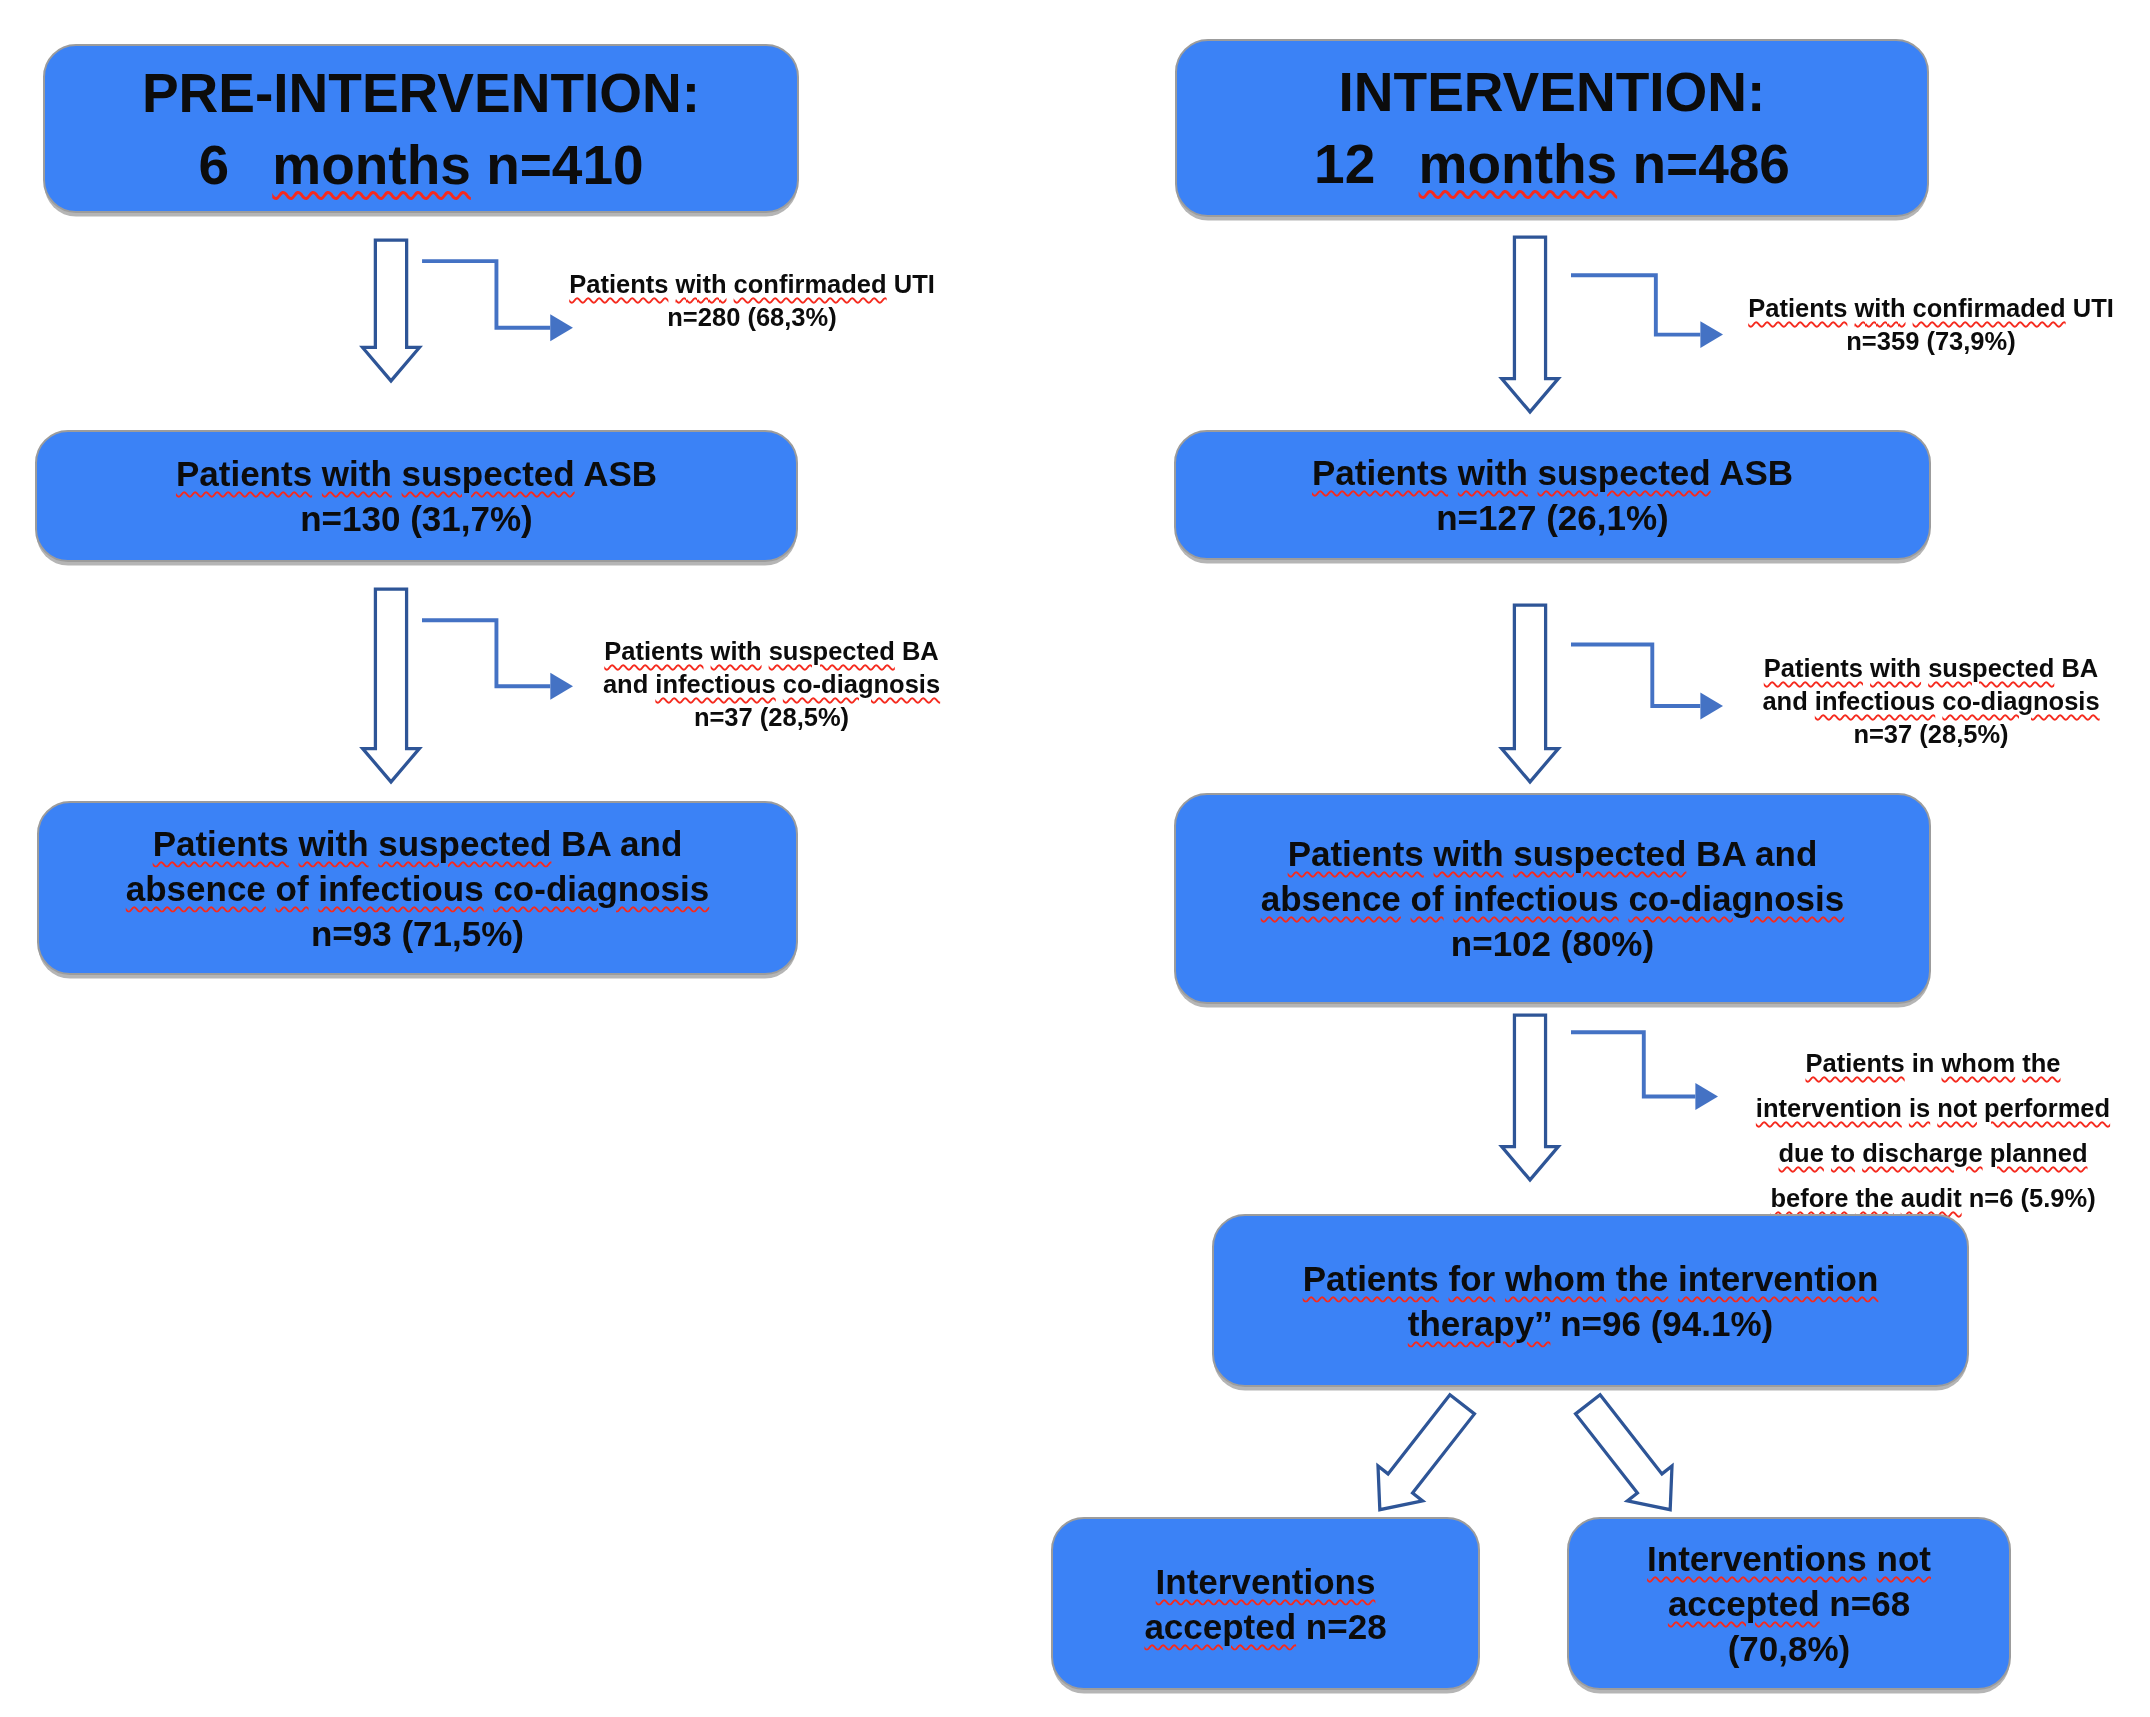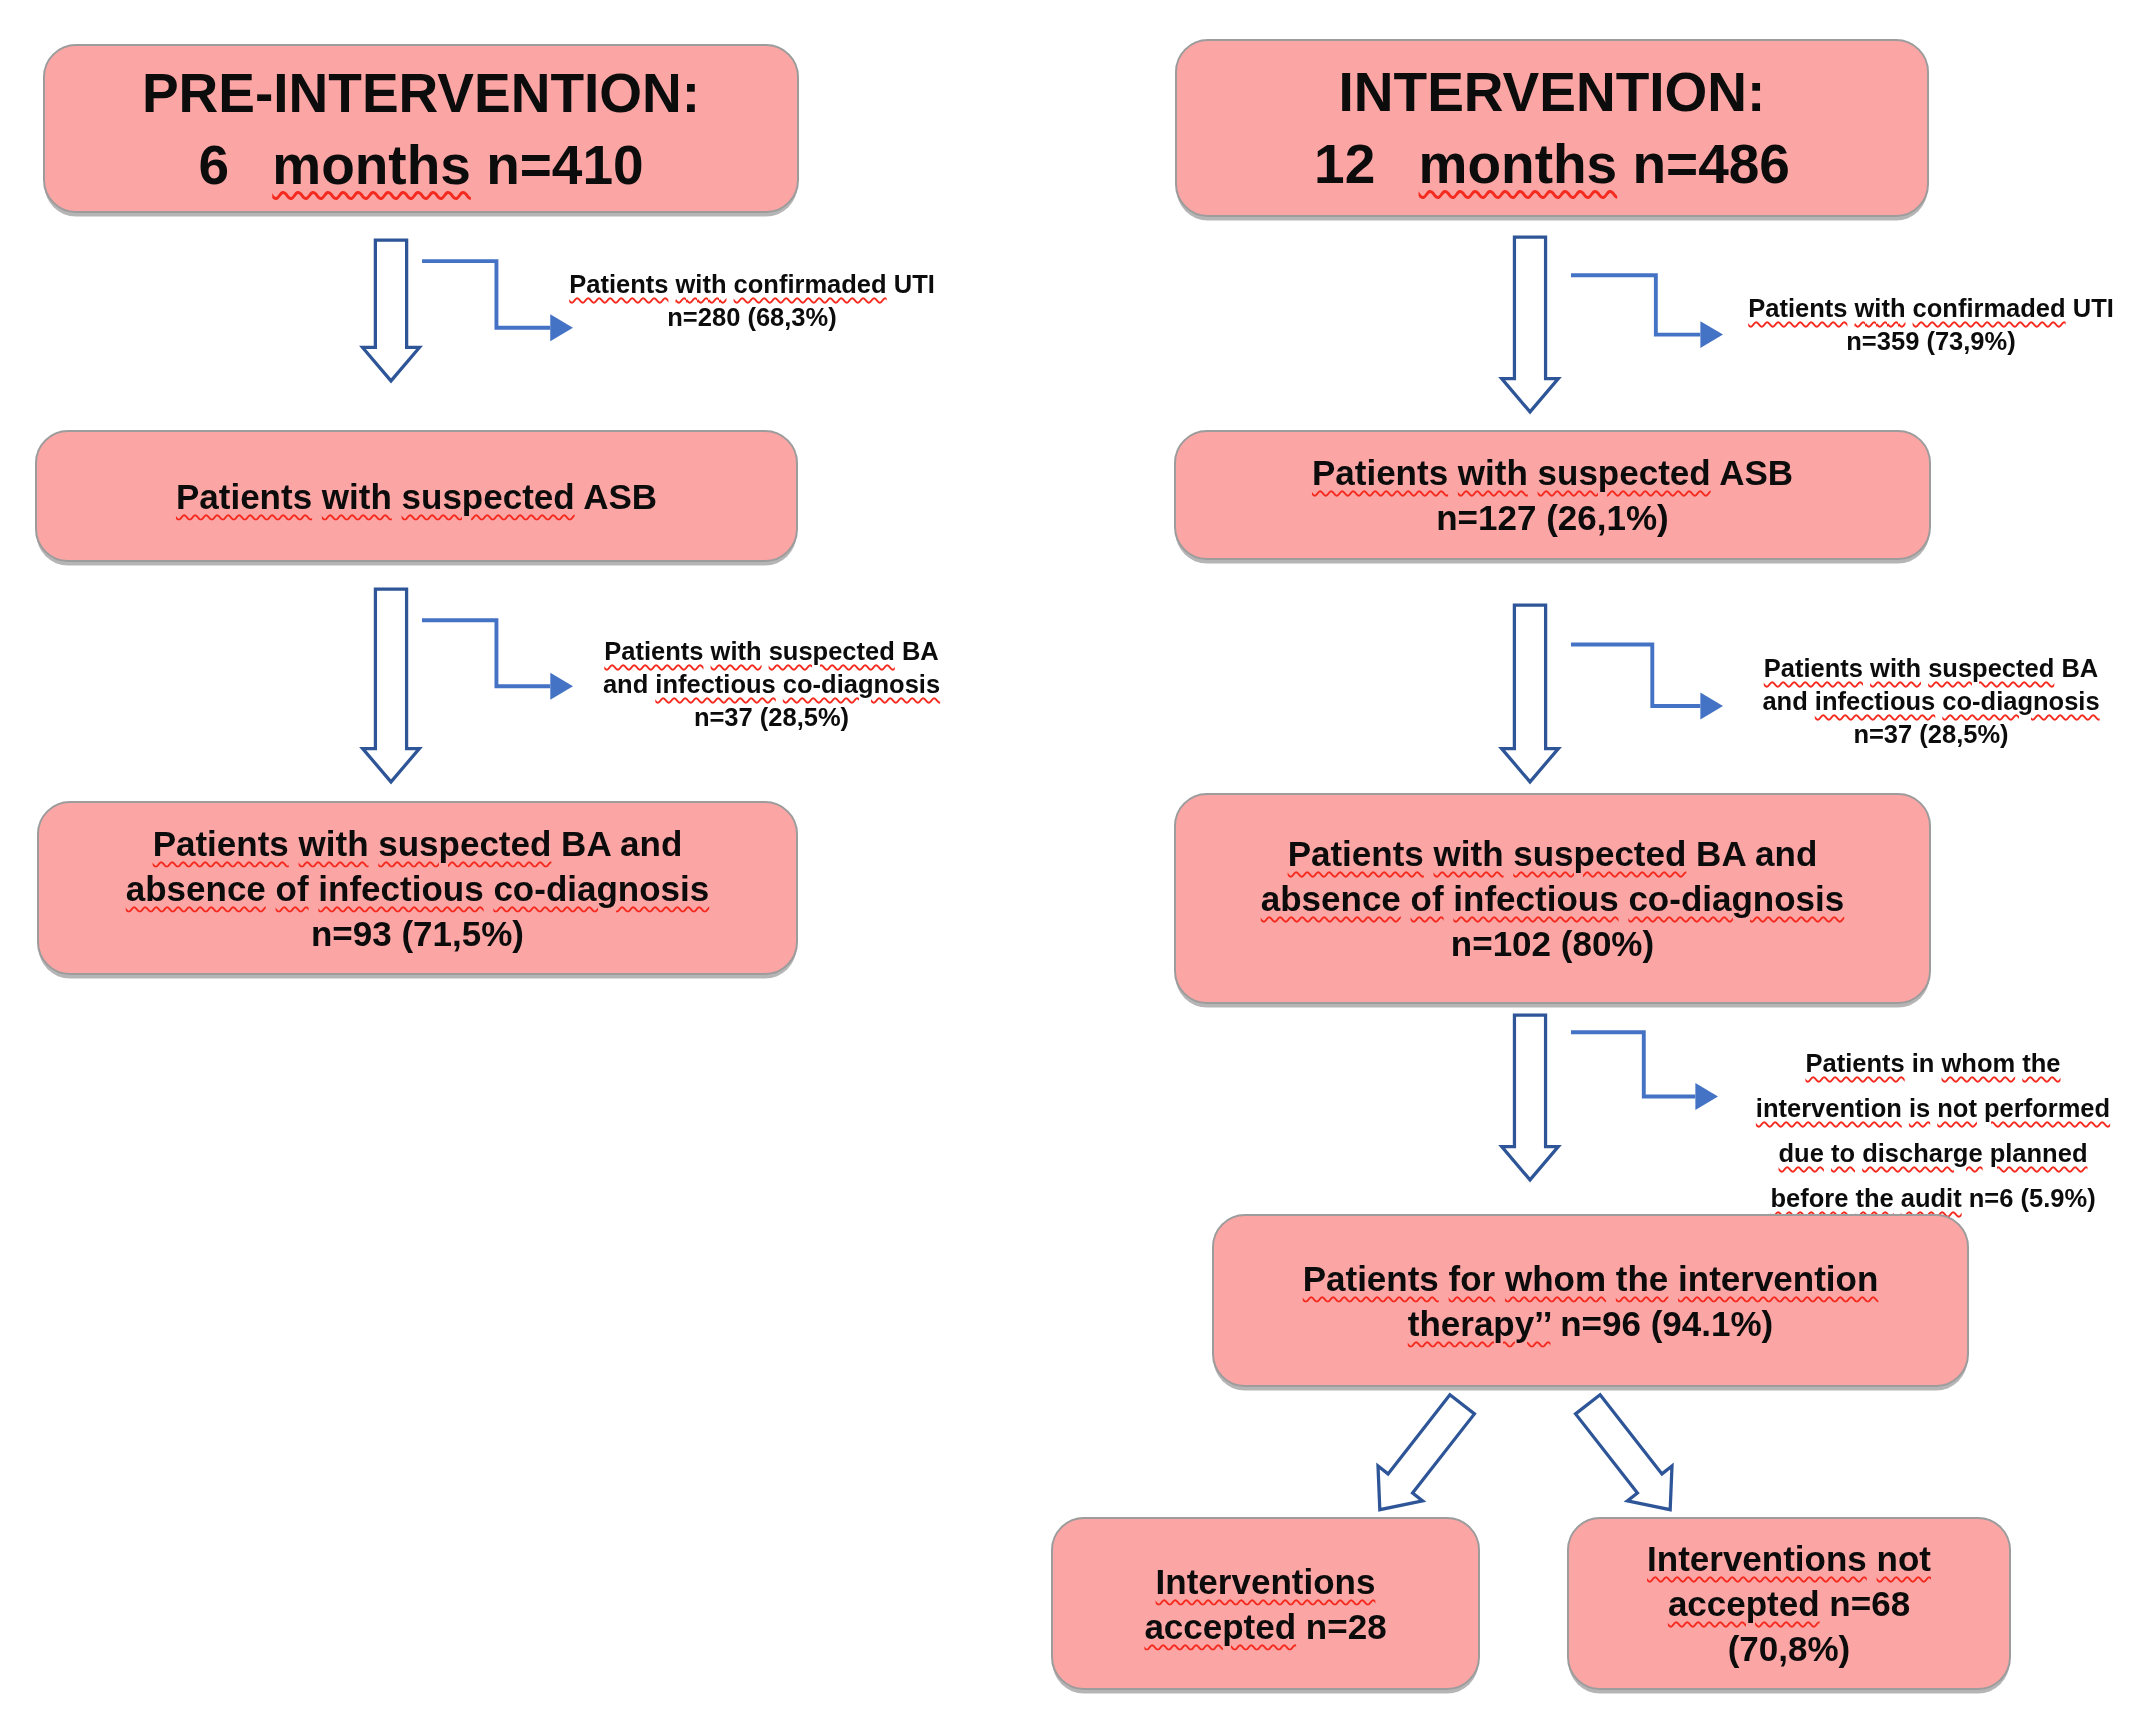--- a/index.html
+++ b/index.html
@@ -10,21 +10,21 @@
     --text:#0c0c0c;
   }
   html,body{margin:0;padding:0;background:#ffffff;}
   body{
     width:2151px;height:1717px;position:relative;
     font-family:"Liberation Sans","DejaVu Sans",sans-serif;
     color:var(--text);
   }
   .canvas{position:absolute;inset:0;}
   .box{
-    position:absolute;background:#fca5a5;
+    position:absolute;background:#3b82f6;
     border:2.8px solid var(--box-border);
     border-radius:33px;
     box-shadow:0 5px 0 -1.4px #b5b5b5;
     display:flex;align-items:center;justify-content:center;
   }
   .txt{width:100%;text-align:center;font-weight:700;letter-spacing:0;}
   .txt .line{white-space:nowrap;}
   .h .line{font-size:55px;line-height:72px;}
   .b .line{font-size:35px;line-height:45px;}
   .sidelabel{position:absolute;text-align:center;font-weight:700;}
@@ -71,20 +71,21 @@
   </svg>
 
   <div class="sidelabel" style="left:550px;top:268px;width:404px">
       <div class="line"><span class="sq">Patients</span> <span class="sq">with</span> <span class="sq">confirmaded</span> <span>UTI</span></div>
       <div class="line"><span>n=280</span> <span>(68,3%)</span></div>
     </div>
 
   <div class="box" style="left:35px;top:430px;width:759px;height:128px">
     <div class="txt b">
         <div class="line"><span class="sq">Patients</span> <span class="sq">with</span> <span class="sq">suspected</span> <span>ASB</span></div>
+        <div class="line"><span>n=130</span> <span>(31,7%)</span></div>
       </div>
   </div>
 
   <svg class="blockarrow" style="left:361px;top:587px" width="60" height="197" viewBox="0 0 84 278">
     <path d="M20 3 H64 V228 H82 L42 275 L2 228 H20 Z"></path>
   </svg>
 
   <svg class="connector" style="left:422px;top:618px" width="151" height="84" viewBox="0 0 213 118">
     <path d="M0 3 H105 V96 H181"></path>
     <polygon points="181,77 181,115 213,96"></polygon>

